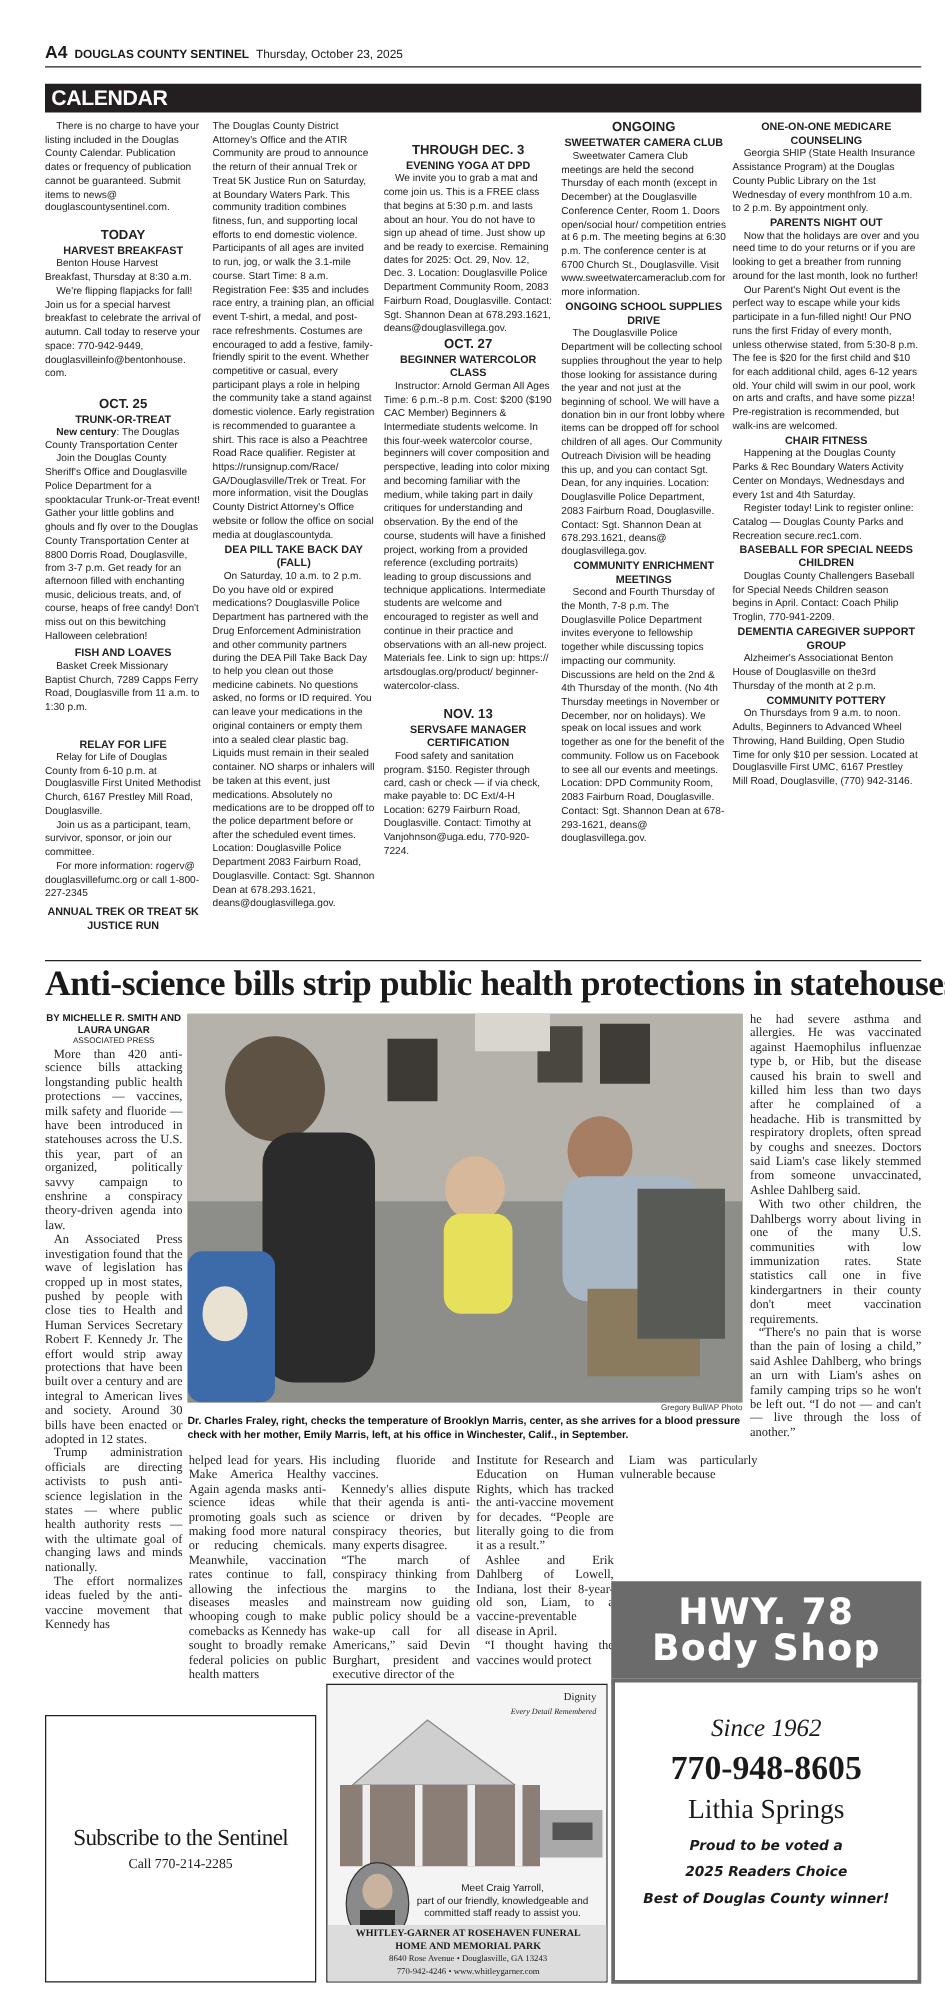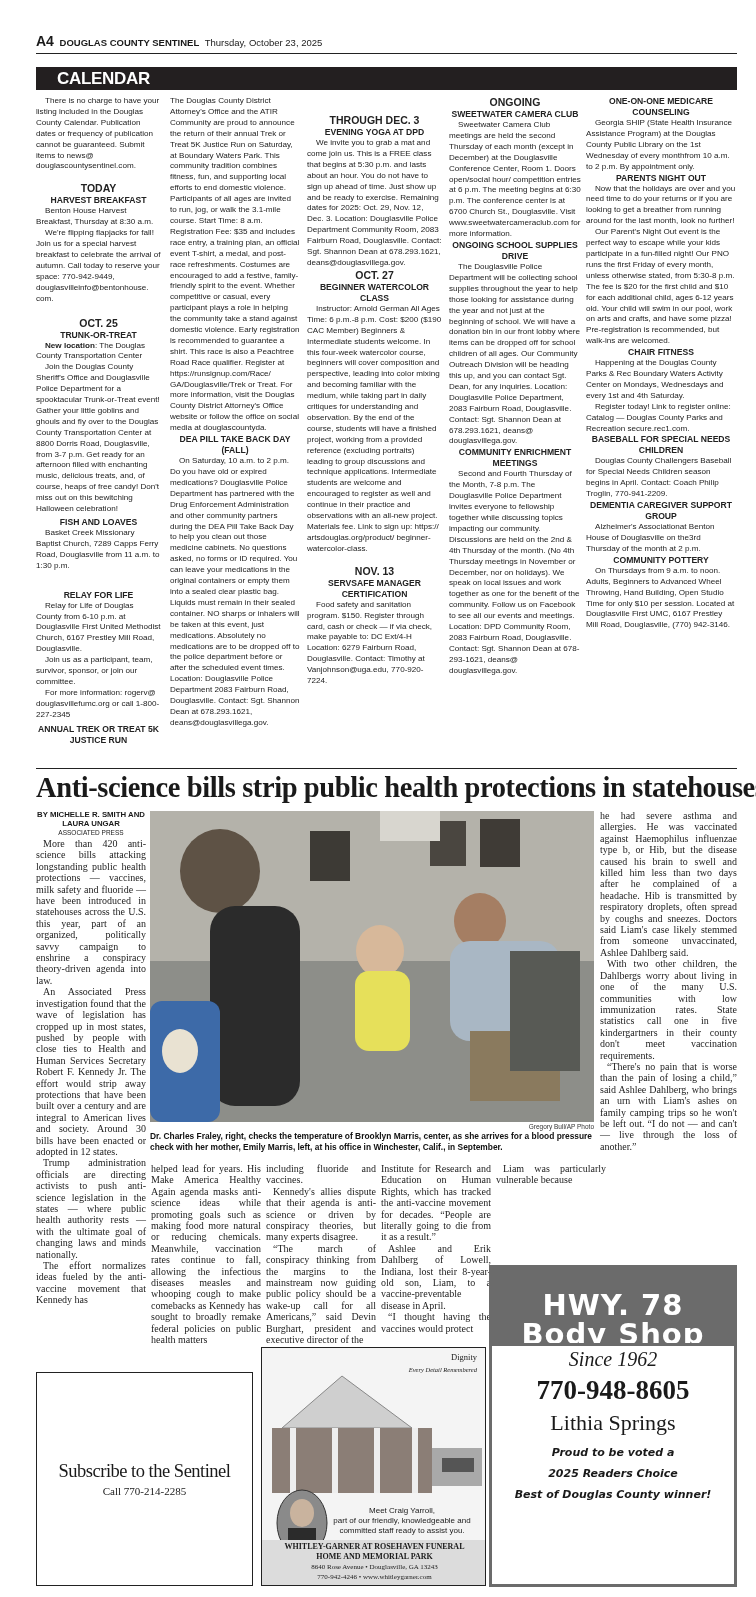--- a/index.html
+++ b/index.html
@@ -1,21 +1,21 @@
 <!DOCTYPE html>
 <html><head>
 <meta charset="utf-8">
 <style>
 *{box-sizing:border-box;margin:0;padding:0}
 html,body{width:756px;height:1597px;background:#fff;overflow:hidden}
 body{position:relative;font-family:"Liberation Sans",sans-serif;color:#1a1a1a}
 .folio{position:absolute;left:36px;top:32px;width:701px;height:22px;border-bottom:1px solid #222;font-size:9.5px;line-height:18px}
 .folio .pg{font-weight:bold;font-size:14px;margin-right:3px}
 .folio .pub{font-weight:bold;margin-right:3px}
-.calbar{position:absolute;left:36px;top:67px;width:701px;height:23px;background:#231f20;color:#fff;font-weight:bold;font-size:17px;line-height:23px;padding-left:21px;letter-spacing:-0.3px;font-family:"Liberation Sans",sans-serif}
+.calbar{position:absolute;left:36px;top:67px;width:701px;height:23px;background:#231f20;color:#fff;font-weight:bold;font-size:17px;line-height:23px;padding-left:5px;letter-spacing:-0.3px;font-family:"Liberation Sans",sans-serif}
 .cal{position:absolute;top:96px;font-size:8.1px;line-height:10.9px;color:#222}
 .cal p{text-indent:9px}
 .cal p.noi{text-indent:0}
 .cal .date{font-weight:bold;font-size:10.5px;text-align:center;margin-top:7px;line-height:13px}
 .cal .ev{font-weight:bold;font-size:8.6px;text-align:center;line-height:11px}
 .c1{left:36px;width:125px}
 .c2{left:170px;width:130px}
 .c3{left:307px;width:135px}
 .c4{left:449px;width:132px}
 .c5{left:586px;width:150px}
@@ -32,42 +32,42 @@
 .a5{left:496px;top:1163px;width:110px}
 .a6{left:600px;top:810px;width:137px}
 .photo{position:absolute;left:150px;top:811px;width:444px;height:311px;overflow:hidden;background:#7a7c78}
 .credit{position:absolute;left:150px;top:1123px;width:444px;text-align:right;font-size:6.5px;color:#333}
 .caption{position:absolute;left:150px;top:1131px;width:450px;font-size:8.4px;line-height:10.5px;font-weight:bold;color:#111}
 .ad-sub{position:absolute;left:36px;top:1372px;width:217px;height:214px;border:1px solid #222;display:flex;flex-direction:column;align-items:center;justify-content:center;font-family:"Liberation Serif",serif}
 .ad-sub .t{font-weight:normal;font-size:18.5px;letter-spacing:-0.5px}
 .ad-sub .s{font-size:11px;margin-top:3px}
 .ad-fun{position:absolute;left:261px;top:1347px;width:225px;height:239px;border:1px solid #222;overflow:hidden;background:#eee;font-family:"Liberation Serif",serif}
 .ad-body{position:absolute;left:489px;top:1343px;width:248px;height:244px;background:#fff;border:3px solid #6b6b6b}
-.ad-top{position:absolute;left:489px;top:1265px;width:248px;height:82px;background:#6b6b6b;color:#fff;text-align:center;font-family:"DejaVu Sans",sans-serif;font-weight:bold;font-size:29px;line-height:29px;padding-top:26px;letter-spacing:1px}
+.ad-top{position:absolute;left:489px;top:1265px;width:248px;height:82px;background:#6b6b6b;color:#fff;text-align:center;font-family:"DejaVu Sans",sans-serif;font-weight:bold;font-size:29px;line-height:29px;padding-top:10px;letter-spacing:1px}
 </style>
 </head>
 <body>
 
 <div class="folio">
   <span class="pg">A4</span>
   <span class="pub">DOUGLAS COUNTY SENTINEL</span>
   <span>Thursday, October 23, 2025</span>
 </div>
 
 <div class="calbar">CALENDAR</div>
 
 <div class="cal c1">
   <p>There is no charge to have your listing included in the Douglas County Calendar. Publication dates or frequency of publication cannot be guaranteed. Submit items to news@ douglascountysentinel.com.</p>
   <div class="date" style="margin-top:10px">TODAY</div>
   <div class="ev">HARVEST BREAKFAST</div>
   <p>Benton House Harvest Breakfast, Thursday at 8:30 a.m.</p>
   <p>We're flipping flapjacks for fall! Join us for a special harvest breakfast to celebrate the arrival of autumn. Call today to reserve your space: 770-942-9449, douglasvilleinfo@bentonhouse. com.</p>
   <div class="date" style="margin-top:12px">OCT. 25</div>
   <div class="ev">TRUNK-OR-TREAT</div>
-  <p><b>New location</b><span>: The Douglas County Transportation Center</span></p>
+  <p><b>New century</b><span>: The Douglas County Transportation Center</span></p>
   <p>Join the Douglas County Sheriff's Office and Douglasville Police Department for a spooktacular Trunk-or-Treat event! Gather your little goblins and ghouls and fly over to the Douglas County Transportation Center at 8800 Dorris Road, Douglasville, from 3-7 p.m. Get ready for an afternoon filled with enchanting music, delicious treats, and, of course, heaps of free candy! Don't miss out on this bewitching Halloween celebration!</p>
   <div class="ev" style="margin-top:2px">FISH AND LOAVES</div>
   <p>Basket Creek Missionary Baptist Church, 7289 Capps Ferry Road, Douglasville from 11 a.m. to 1:30 p.m.</p>
   <div class="ev" style="margin-top:18px">RELAY FOR LIFE</div>
   <p>Relay for Life of Douglas County from 6-10 p.m. at Douglasville First United Methodist Church, 6167 Prestley Mill Road, Douglasville.</p>
   <p>Join us as a participant, team, survivor, sponsor, or join our committee.</p>
   <p>For more information: rogerv@ douglasvillefumc.org or call 1-800-227-2345</p>
   <div class="ev" style="margin-top:3px">ANNUAL TREK OR TREAT 5K JUSTICE RUN</div>
 </div>
 
@@ -211,21 +211,21 @@
     <div style="font-size:7px">8640 Rose Avenue • Douglasville, GA 13243</div>
     <div style="font-size:7px">770-942-4246 • www.whitleygarner.com</div>
   </div>
 </div>
 
 <div class="ad-top">
   <div>HWY. 78</div>
   <div>Body Shop</div>
 </div>
 <div class="ad-body">
-  <div style="text-align:center;font-family:'Liberation Serif',serif;padding-top:0">
+  <div style="text-align:center;font-family:'Liberation Serif',serif;padding-top:24px">
     <div style="font-style:italic;font-size:20px;line-height:26px">Since 1962</div>
     <div style="font-weight:bold;font-size:27px;line-height:36px">770-948-8605</div>
     <div style="font-size:22px;line-height:30px">Lithia Springs</div>
     <div style="font-family:'DejaVu Sans',sans-serif;font-style:italic;font-weight:bold;font-size:11px;line-height:21px;margin-top:4px">
       <div>Proud to be voted a</div>
       <div>2025 Readers Choice</div>
       <div>Best of Douglas County winner!</div>
     </div>
   </div>
 </div>

